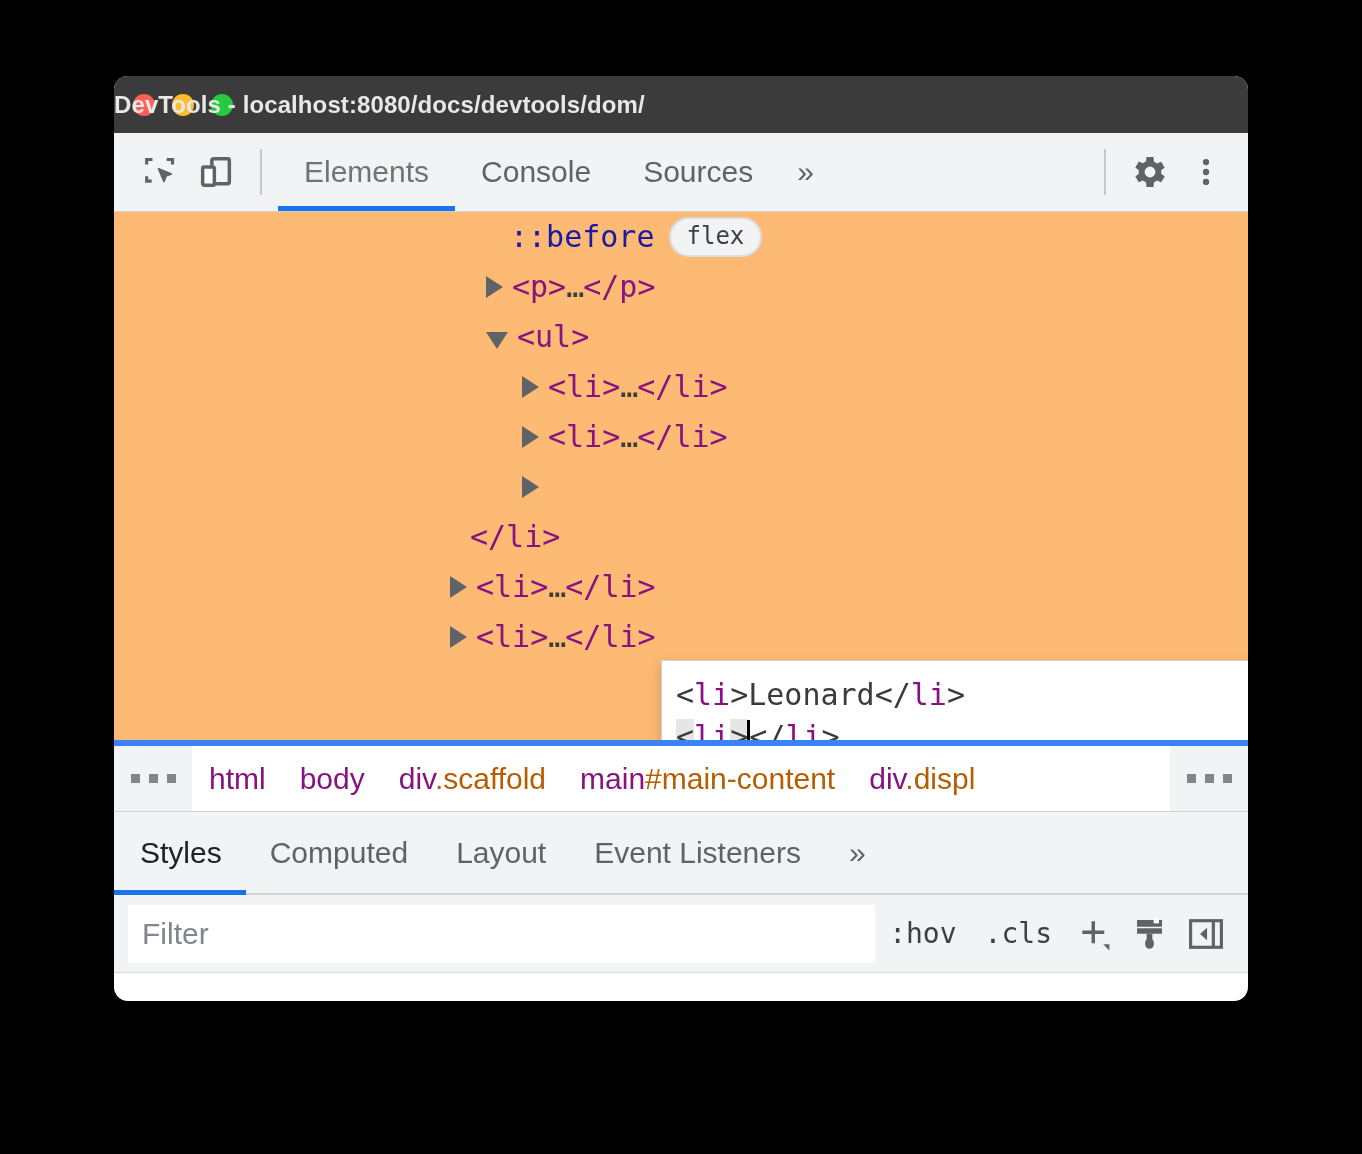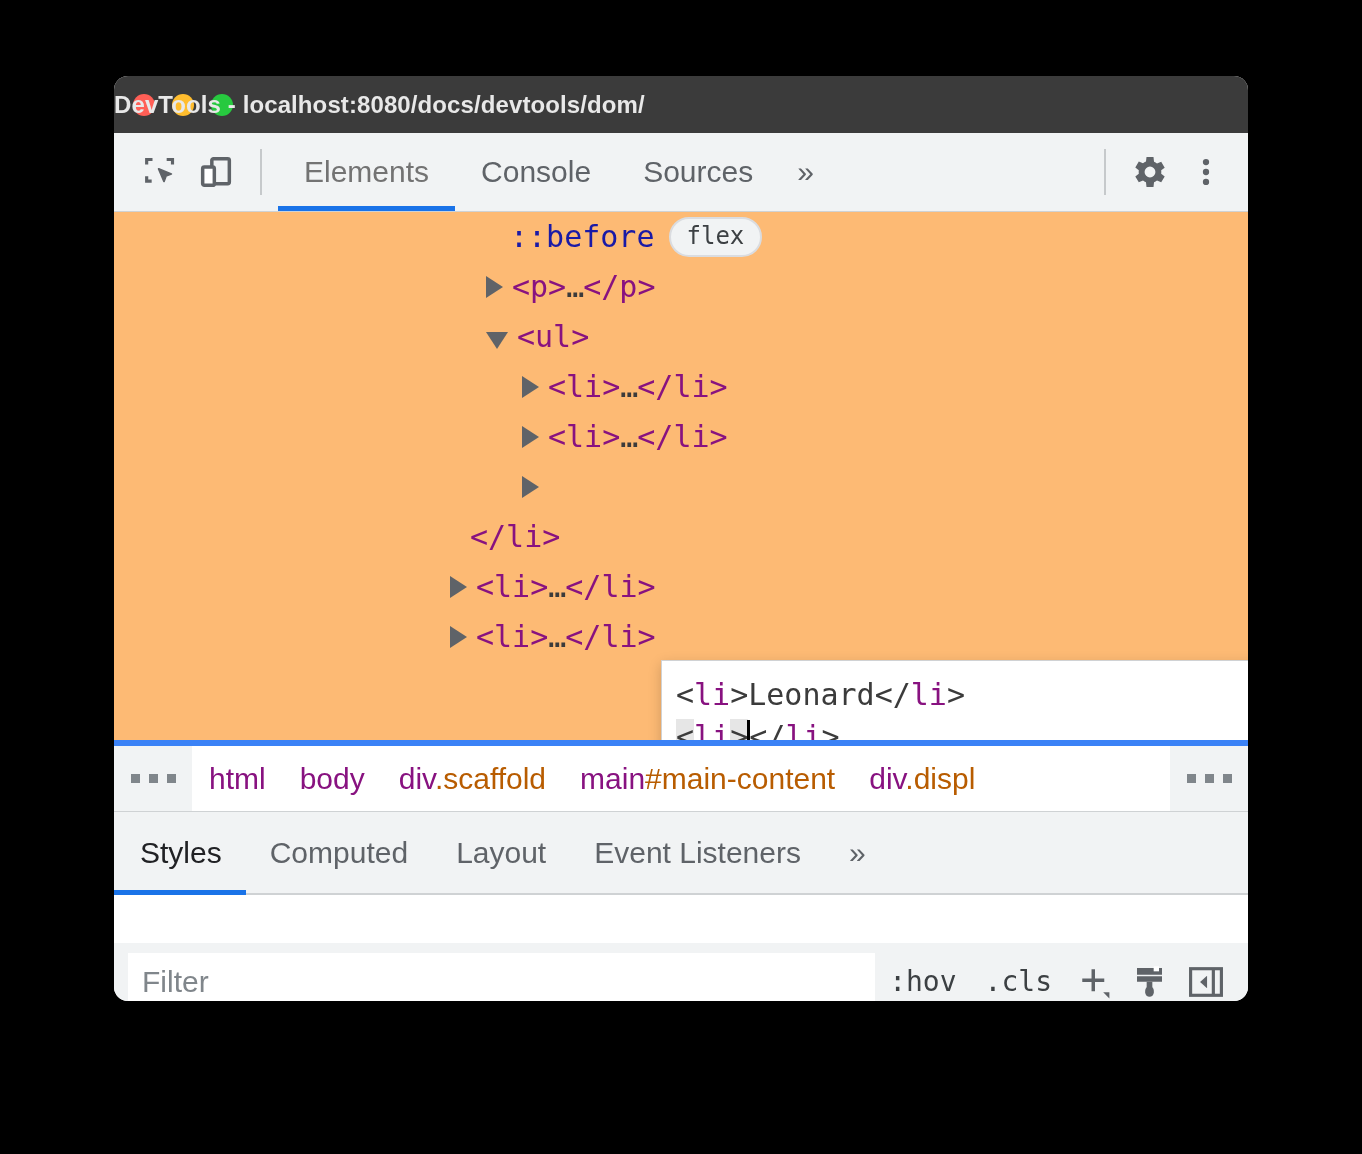--- a/index.html
+++ b/index.html
@@ -266,21 +266,20 @@
   }
 
   .filterbar {
     height: 78px;
     background: #f1f3f4;
     display: flex;
     align-items: center;
     padding: 0 14px 0 14px;
     box-sizing: border-box;
     border-bottom: 1px solid #d6d8da;
-    margin-top: 48px;
   }
   .filter-input {
     flex: 1;
     height: 56px;
     background: #ffffff;
     border: none;
     outline: none;
     font-size: 30px;
     color: #202124;
     padding-left: 14px;

